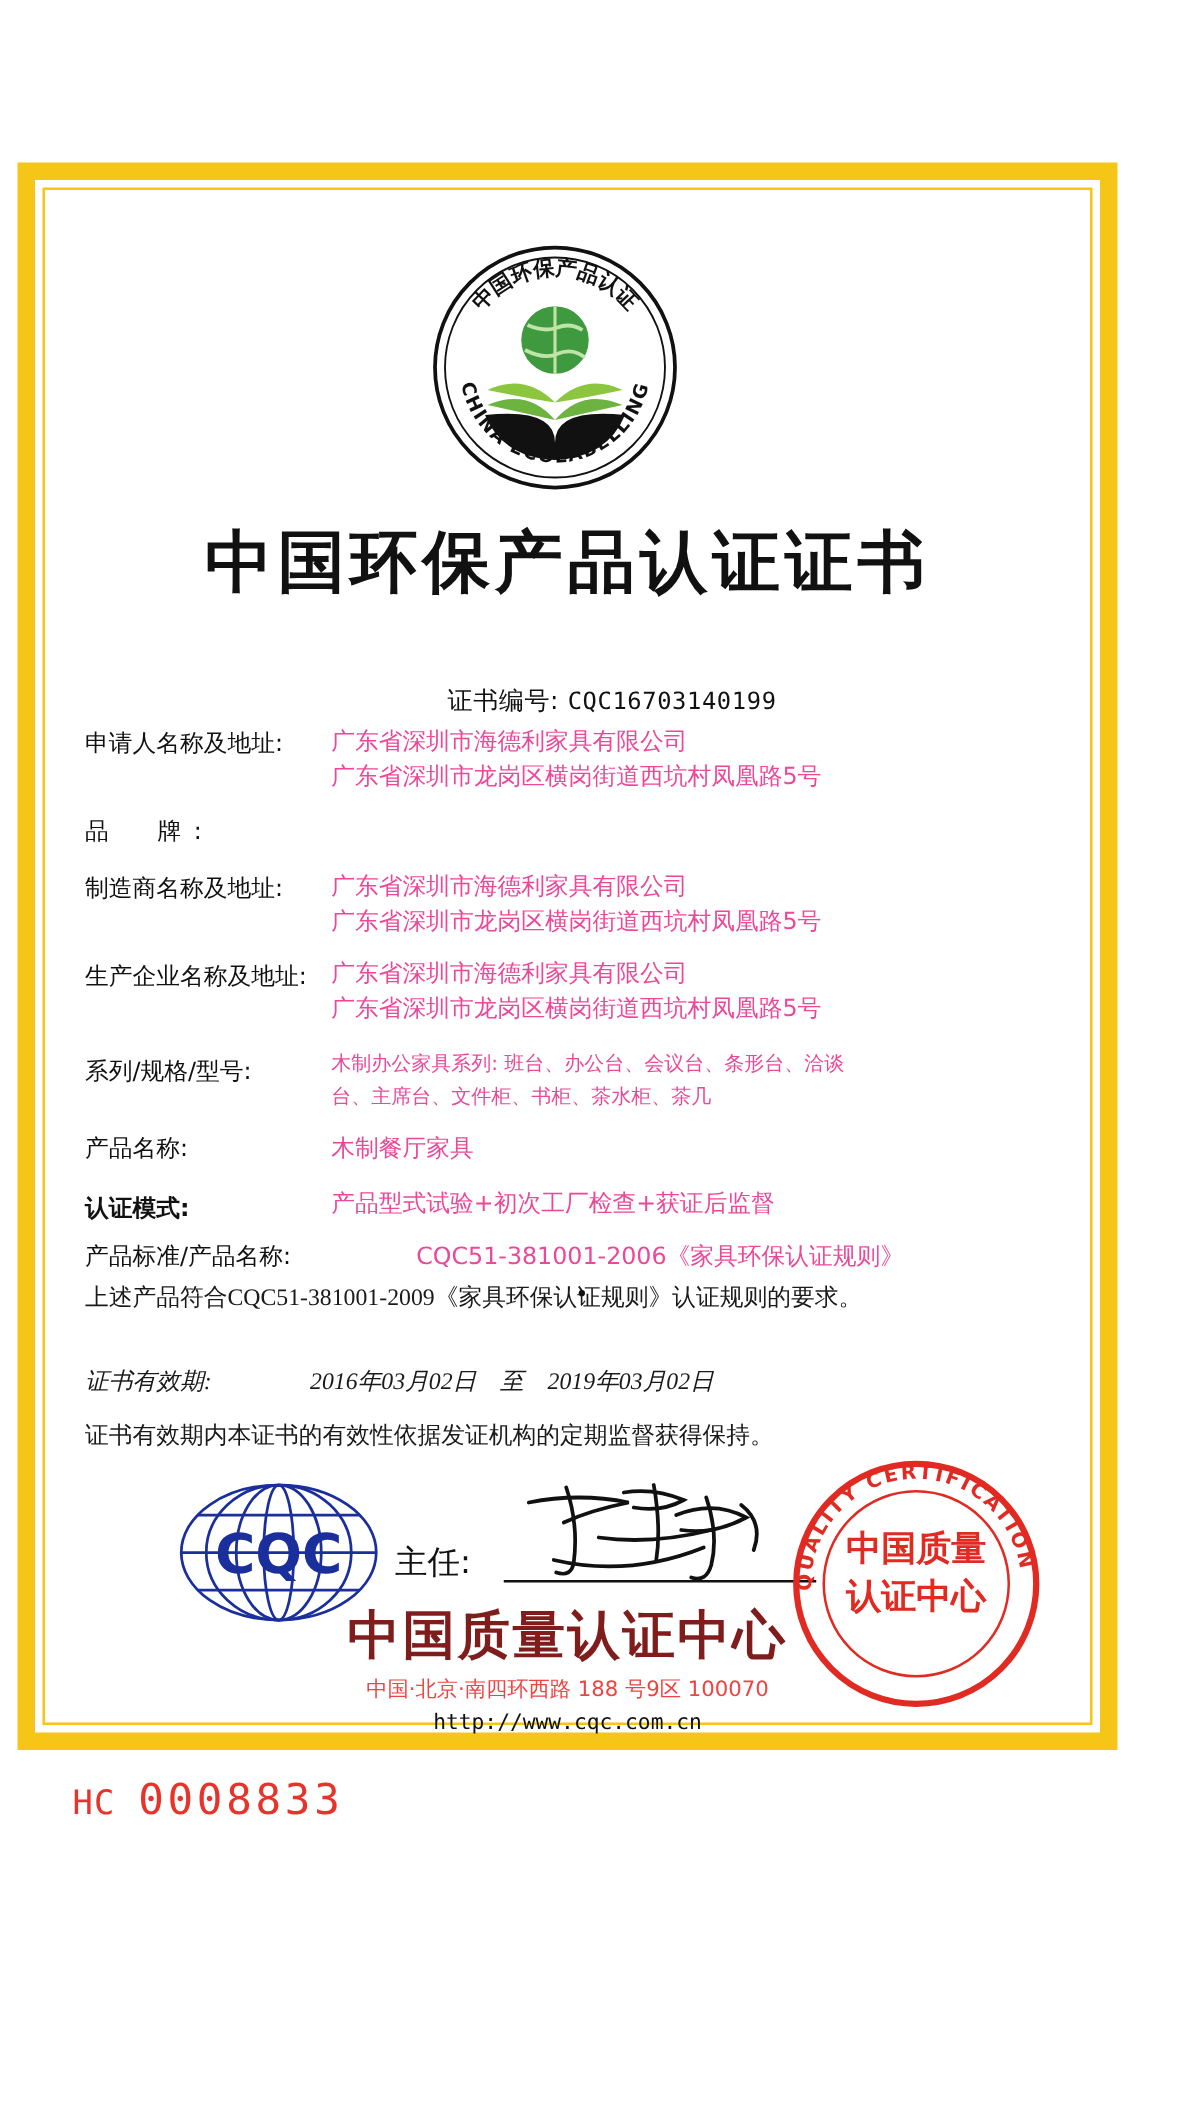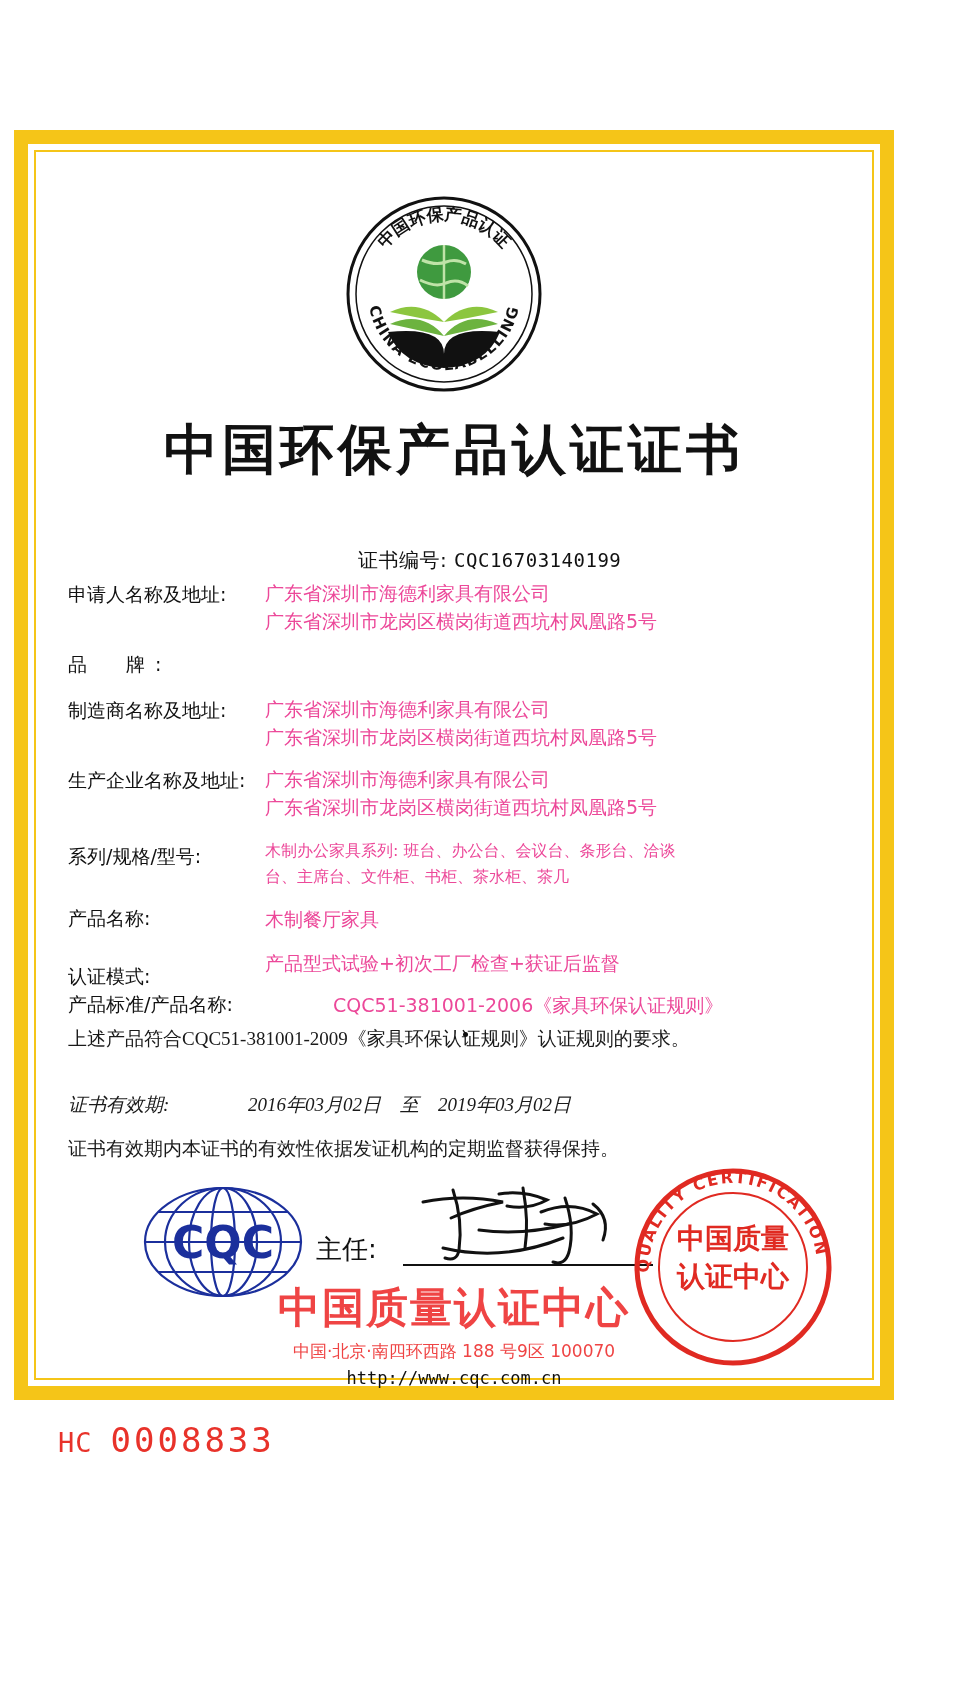--- a/index.html
+++ b/index.html
@@ -119,21 +119,21 @@
   .r1 .value { position: absolute; left: 207px; top: 0px; }
   .r2 .label { position: absolute; left: 10px; top: 2px; letter-spacing: 10px; }
   .r3 .label { position: absolute; left: 10px; top: 2px; }
   .r3 .value { position: absolute; left: 207px; top: 0; }
   .r4 .label { position: absolute; left: 10px; top: 2px; }
   .r4 .value { position: absolute; left: 207px; top: 0; }
   .r5 .label { position: absolute; left: 10px; top: 2px; }
   .r5 .value { position: absolute; left: 207px; top: 2px; }
   .r6 .label { position: absolute; left: 10px; top: 6px; }
   .r6 .value { position: absolute; left: 207px; top: 0px; font-size: 16px; line-height: 1.6; }
-  .r7 .label { position: absolute; left: 10px; top: 16px; }
+  .r7 .label { position: absolute; left: 10px; top: 6px; font-weight: bold; }
   .r7 .value { position: absolute; left: 207px; top: 2px; }
   .r8 .label { position: absolute; left: 10px; top: 2px; }
   .r8 .value { position: absolute; left: 275px; top: 2px; font-family: "DejaVu Sans", sans-serif; }
 
   .block-row { position: absolute; left: 10px; width: 760px; font-size: 19px; line-height: 1.55; }
 
   .validity { position: absolute; left: 10px; font-size: 19px; }
   .validity .dates { position: absolute; left: 180px; top: 0; white-space: nowrap; }
 
   
@@ -185,21 +185,21 @@
   .org-name {
     position: absolute;
     top: 1118px;
     left: 0;
     width: 792px;
     text-align: center;
     font-family: Liberation Mono, monospace;
     font-weight: bold;
     font-size: 42px;
     letter-spacing: 2px;
-    color: #ef4444;
+    color: #7f1d1d;
   }
   .org-addr {
     position: absolute;
     top: 1178px;
     left: 0;
     width: 792px;
     text-align: center;
     font-size: 17px;
     font-family: "DejaVu Sans", "Liberation Sans", sans-serif;
     color: #ef4444;

